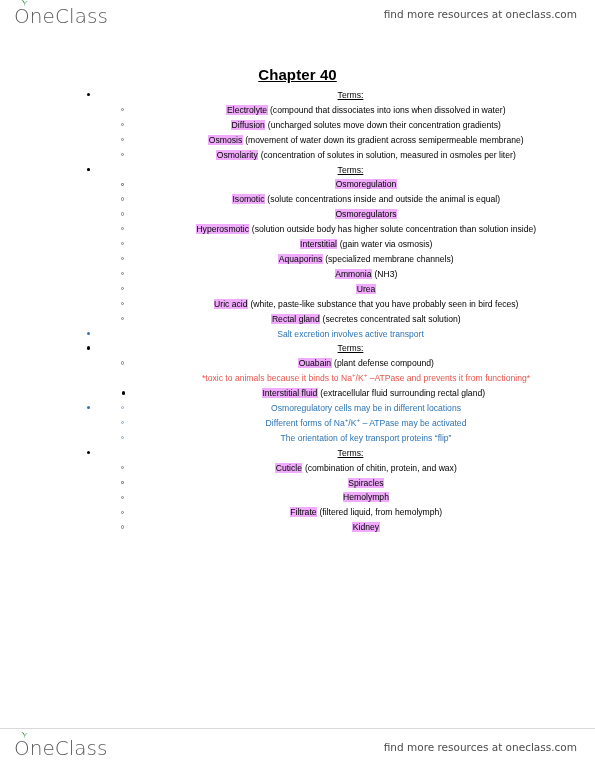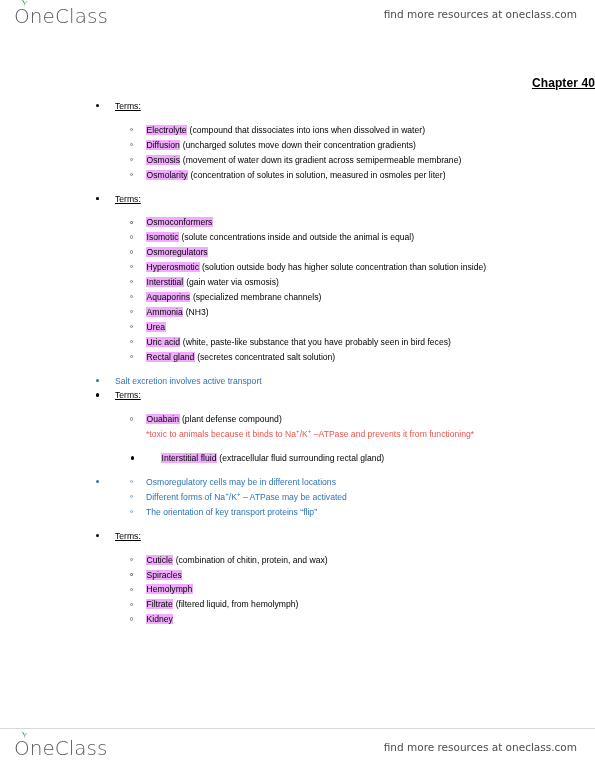--- a/index.html
+++ b/index.html
@@ -93,33 +93,34 @@
   }
 
   
   .doc {
     position: absolute;
     left: 0;
     top: 58px;
     width: 595px;
   }
   .doc-title {
-    text-align: right;
-    font-size: 12px;
+    text-align: center;
+    font-size: 15px;
     font-weight: bold;
     text-decoration: underline;
     font-family: "Liberation Sans", sans-serif;
-    margin: 18px 0 5px 0;
+    margin: 8px 0 5px 0;
     letter-spacing: 0.1px;
   }
 
   ul.lvl {
     list-style: none;
-    margin: 9px;
+    margin: 0;
     padding: 0;
+    text-align: center;
   }
   li.item {
     position: relative;
     font-size: 8.6px;
     line-height: 14.9px;
     font-family: "Liberation Sans", sans-serif;
     margin: 0;
     padding: 0;
   }
   li.item .bullet {
@@ -256,21 +257,21 @@
       <span class="txt t-uline">Terms:</span>
     </li>
   </ul>
 
   <ul class="lvl lvl2">
     <li class="item">
       <span class="bullet bullet-circ"></span>
     </li>
     <li class="item">
       <span class="bullet bullet-circ"></span>
-      <span class="txt"><span class="hl">Osmoconformers</span></span>
+      <span class="txt"><span class="hl">Osmoregulation</span></span>
     </li>
     <li class="item">
       <span class="bullet bullet-circ"></span>
       <span class="txt"><span class="hl">Isomotic</span> <span>(solute concentrations inside and outside the animal is equal)</span></span>
     </li>
     <li class="item">
       <span class="bullet bullet-circ"></span>
       <span class="txt"><span class="hl">Osmoregulators</span></span>
     </li>
     <li class="item">

